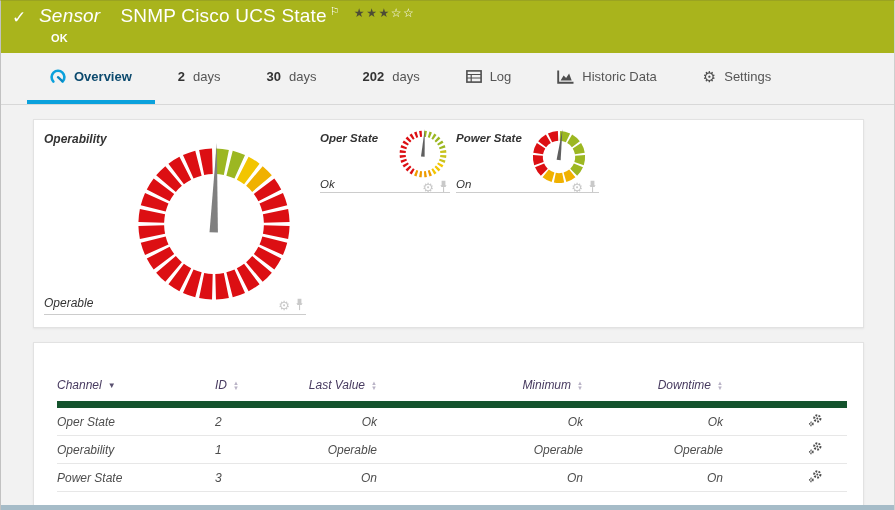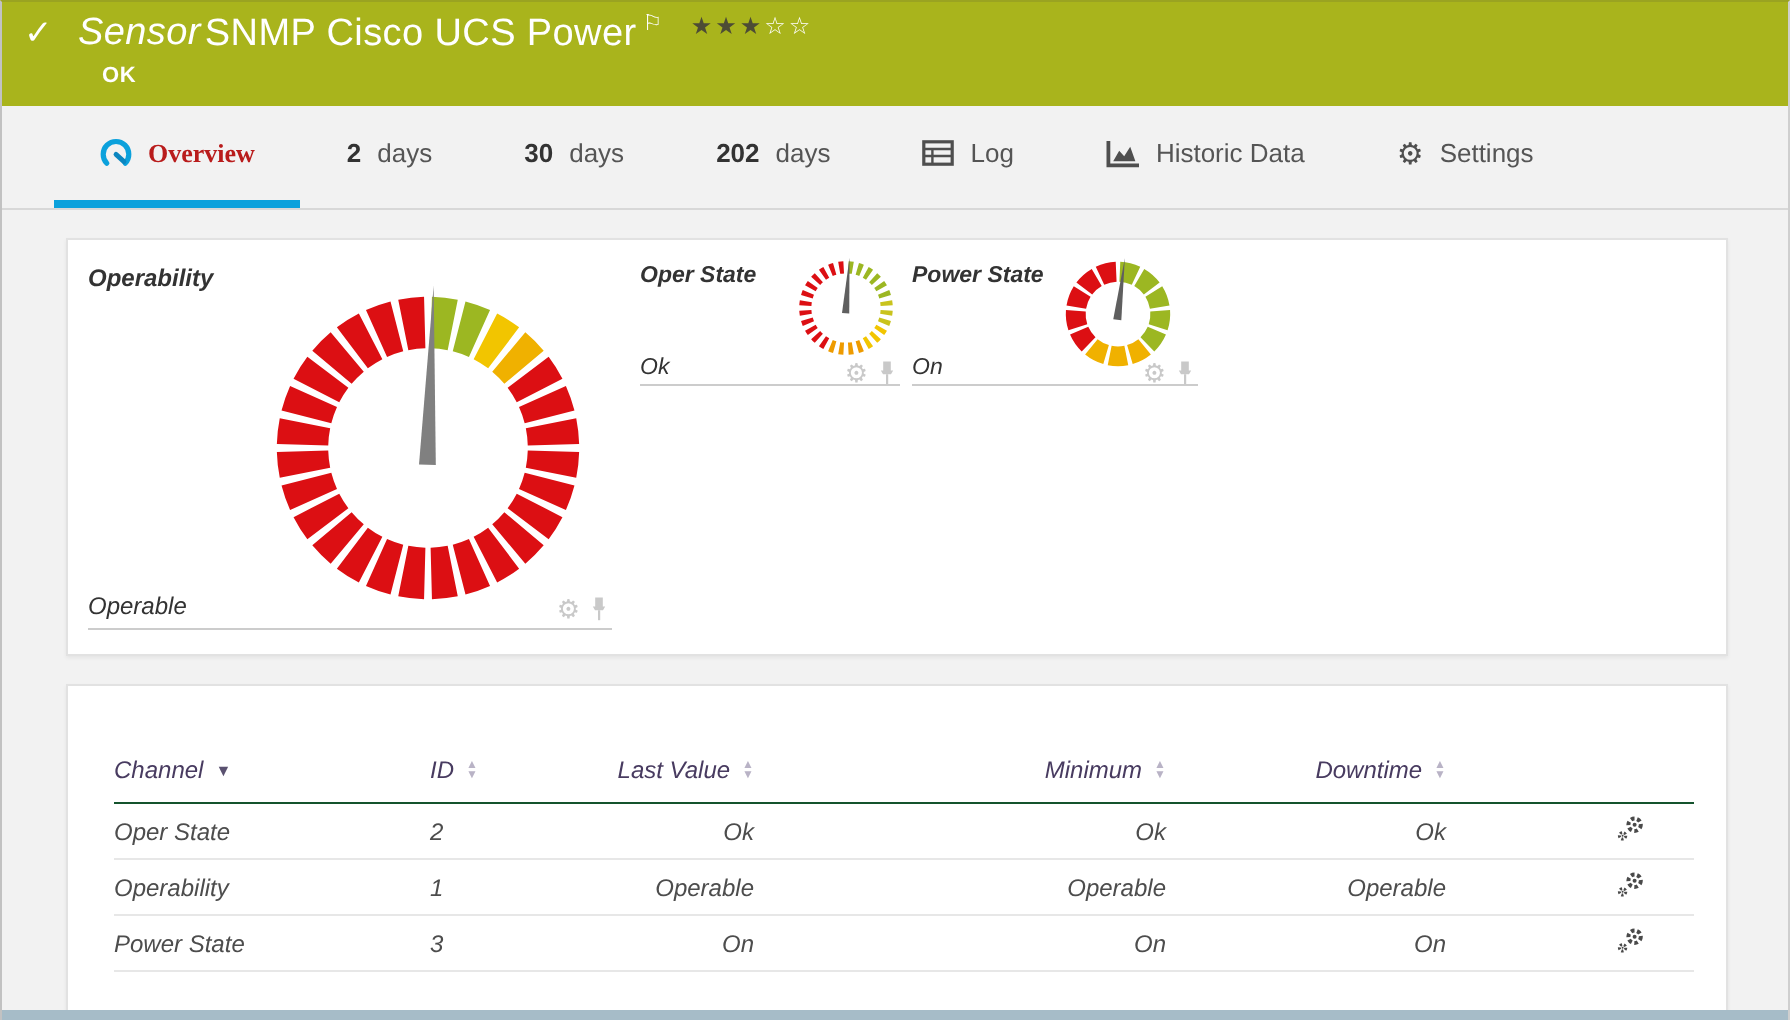--- a/index.html
+++ b/index.html
@@ -7,30 +7,30 @@
     width:895px;height:510px;position:relative;overflow:hidden;
     background:#f2f2f2;
     font-family:"Liberation Sans","DejaVu Sans",sans-serif;
     -webkit-font-smoothing:antialiased;
   }
   .window{position:absolute;inset:0;border-left:1px solid #c2c2c2;border-right:1px solid #cfcfcf;border-top:1px solid #9aa321;box-sizing:border-box;}
   
   .titlebar{position:absolute;left:0;top:0;right:0;height:52px;background:#a9b41c;color:#fff;}
   .check{position:absolute;left:11px;top:6px;font-size:17px;font-weight:bold;}
   .title-line{position:absolute;left:38px;top:4px;font-size:19px;white-space:nowrap;letter-spacing:.2px;}
-  .kind{font-style:italic;margin-right:2px;}
+  .kind{font-style:italic;margin-right:20px;}
   .flag{font-size:11px;vertical-align:super;margin-left:3px;cursor:pointer;}
   .stars{font-size:12px;letter-spacing:1.5px;display:inline-block;vertical-align:top;margin-left:14px;margin-top:1px;cursor:pointer;font-family:"DejaVu Sans",sans-serif;}
   .star-filled{color:#4d4c35;}
   .star-empty{color:#ffffff;}
   .status{position:absolute;left:50px;top:31px;font-size:11px;font-weight:bold;letter-spacing:.3px;}
   
   .tabbar{position:absolute;top:52px;left:0;right:0;height:52px;background:#f2f2f2;border-bottom:1px solid #d8d8d8;display:flex;align-items:stretch;padding-left:26px;box-sizing:border-box;}
   .tab{display:flex;align-items:center;gap:8px;padding:0 23px;font-size:13px;color:#555;cursor:pointer;border-bottom:4px solid transparent;box-sizing:border-box;white-space:nowrap;}
-  .tab.active{border-bottom-color:#0ba1dc;color:#b91c1c;font-weight:bold;font-family:Liberation Serif, serif;}
+  .tab.active{border-bottom-color:#0ba1dc;color:#0c4a6e;font-weight:bold;}
   .tab .pfx{font-weight:bold;color:#333;}
   .tab .gear-glyph{font-family:"DejaVu Sans",sans-serif;font-size:15px;color:#4f4f4f;line-height:14px;}
   
   .panel{position:absolute;background:#fff;border:1px solid #e2e2e2;box-shadow:0 1px 2px rgba(0,0,0,.06);box-sizing:border-box;font-style:italic;}
   .panel-gauges{left:32px;top:118px;width:831px;height:209px;}
   .panel-table{left:32px;top:341px;width:831px;height:200px;}
   
   .gcell{position:absolute;border-bottom:1px solid #cccccc;}
   .glabel{position:absolute;left:0;top:0;font-size:12px;font-weight:bold;color:#333;}
   .gvalue{position:absolute;left:0;bottom:4px;font-size:12px;color:#333;}
@@ -43,38 +43,38 @@
   .g0 .gicons{right:2px;bottom:3px;}
   .g1{left:286px;top:12px;width:130px;height:60px;}
   .g1 .gsvg{right:1px;top:-4px;}
   .g2{left:422px;top:12px;width:143px;height:60px;}
   .g2 .gsvg{right:11px;top:-4px;}
   .g1 .glabel,.g2 .glabel{font-size:11.5px;}
   .g1 .gvalue,.g2 .gvalue{font-size:11.5px;bottom:2px;}
   .g1 .gicons,.g2 .gicons{right:2px;bottom:-1px;}
   
   .panel-table table{position:absolute;left:23px;top:26px;width:790px;border-collapse:collapse;table-layout:fixed;font-size:12px;color:#4d4d4d;}
-  .panel-table th{height:32px;font-weight:normal;color:#483b60;text-align:left;border-bottom:1px solid #14532d;padding:0;cursor:pointer;white-space:nowrap;}
+  .panel-table th{height:32px;font-weight:normal;color:#483b60;text-align:left;border-bottom:7px solid #14532d;padding:0;cursor:pointer;white-space:nowrap;}
   .panel-table td{height:27px;border-bottom:1px solid #e7e7e7;padding:0;white-space:nowrap;}
   .col-r{text-align:right !important;}
   .sort-both{display:inline-block;margin-left:6px;color:#b9b3c6;font-size:6px;line-height:4.5px;vertical-align:middle;text-align:center;}
   .sort-desc{display:inline-block;margin-left:6px;color:#5a5170;font-size:8px;vertical-align:middle;}
   .gearpair{display:inline-block;margin-right:24px;cursor:pointer;line-height:0;}
   
   .bottom-strip{position:absolute;left:0;right:0;bottom:0;height:5px;background:#a6bcc8;z-index:9;}
 </style>
 </head>
 <body>
 
 <div class="window">
 
   <header class="titlebar">
     <span class="check">✓</span>
     <div class="title-line">
-      <span class="kind">Sensor</span><span class="name">SNMP Cisco UCS Power</span><span class="flag">⚐</span><span class="stars" id="stars"><span class="star-filled">★</span><span class="star-filled">★</span><span class="star-filled">★</span><span class="star-empty">☆</span><span class="star-empty">☆</span></span>
+      <span class="kind">Sensor</span><span class="name">SNMP Cisco UCS State</span><span class="flag">⚐</span><span class="stars" id="stars"><span class="star-filled">★</span><span class="star-filled">★</span><span class="star-filled">★</span><span class="star-empty">☆</span><span class="star-empty">☆</span></span>
     </div>
     <div class="status">OK</div>
   </header>
 
   <nav class="tabbar" id="tabbar">
       <div class="tab active">
         <span style="display:flex;align-items:center;">
           <svg width="16" height="16" viewBox="0 0 16 16">
             <path d="M12.6 12.6A6.4 6.4 0 1 0 3.4 12.6" fill="none" stroke="#0ba1dc" stroke-width="2.6" stroke-linecap="round"></path>
             <path d="M8 8.2L12 11.8" stroke="#0b86c0" stroke-width="2.4" stroke-linecap="round"></path>

